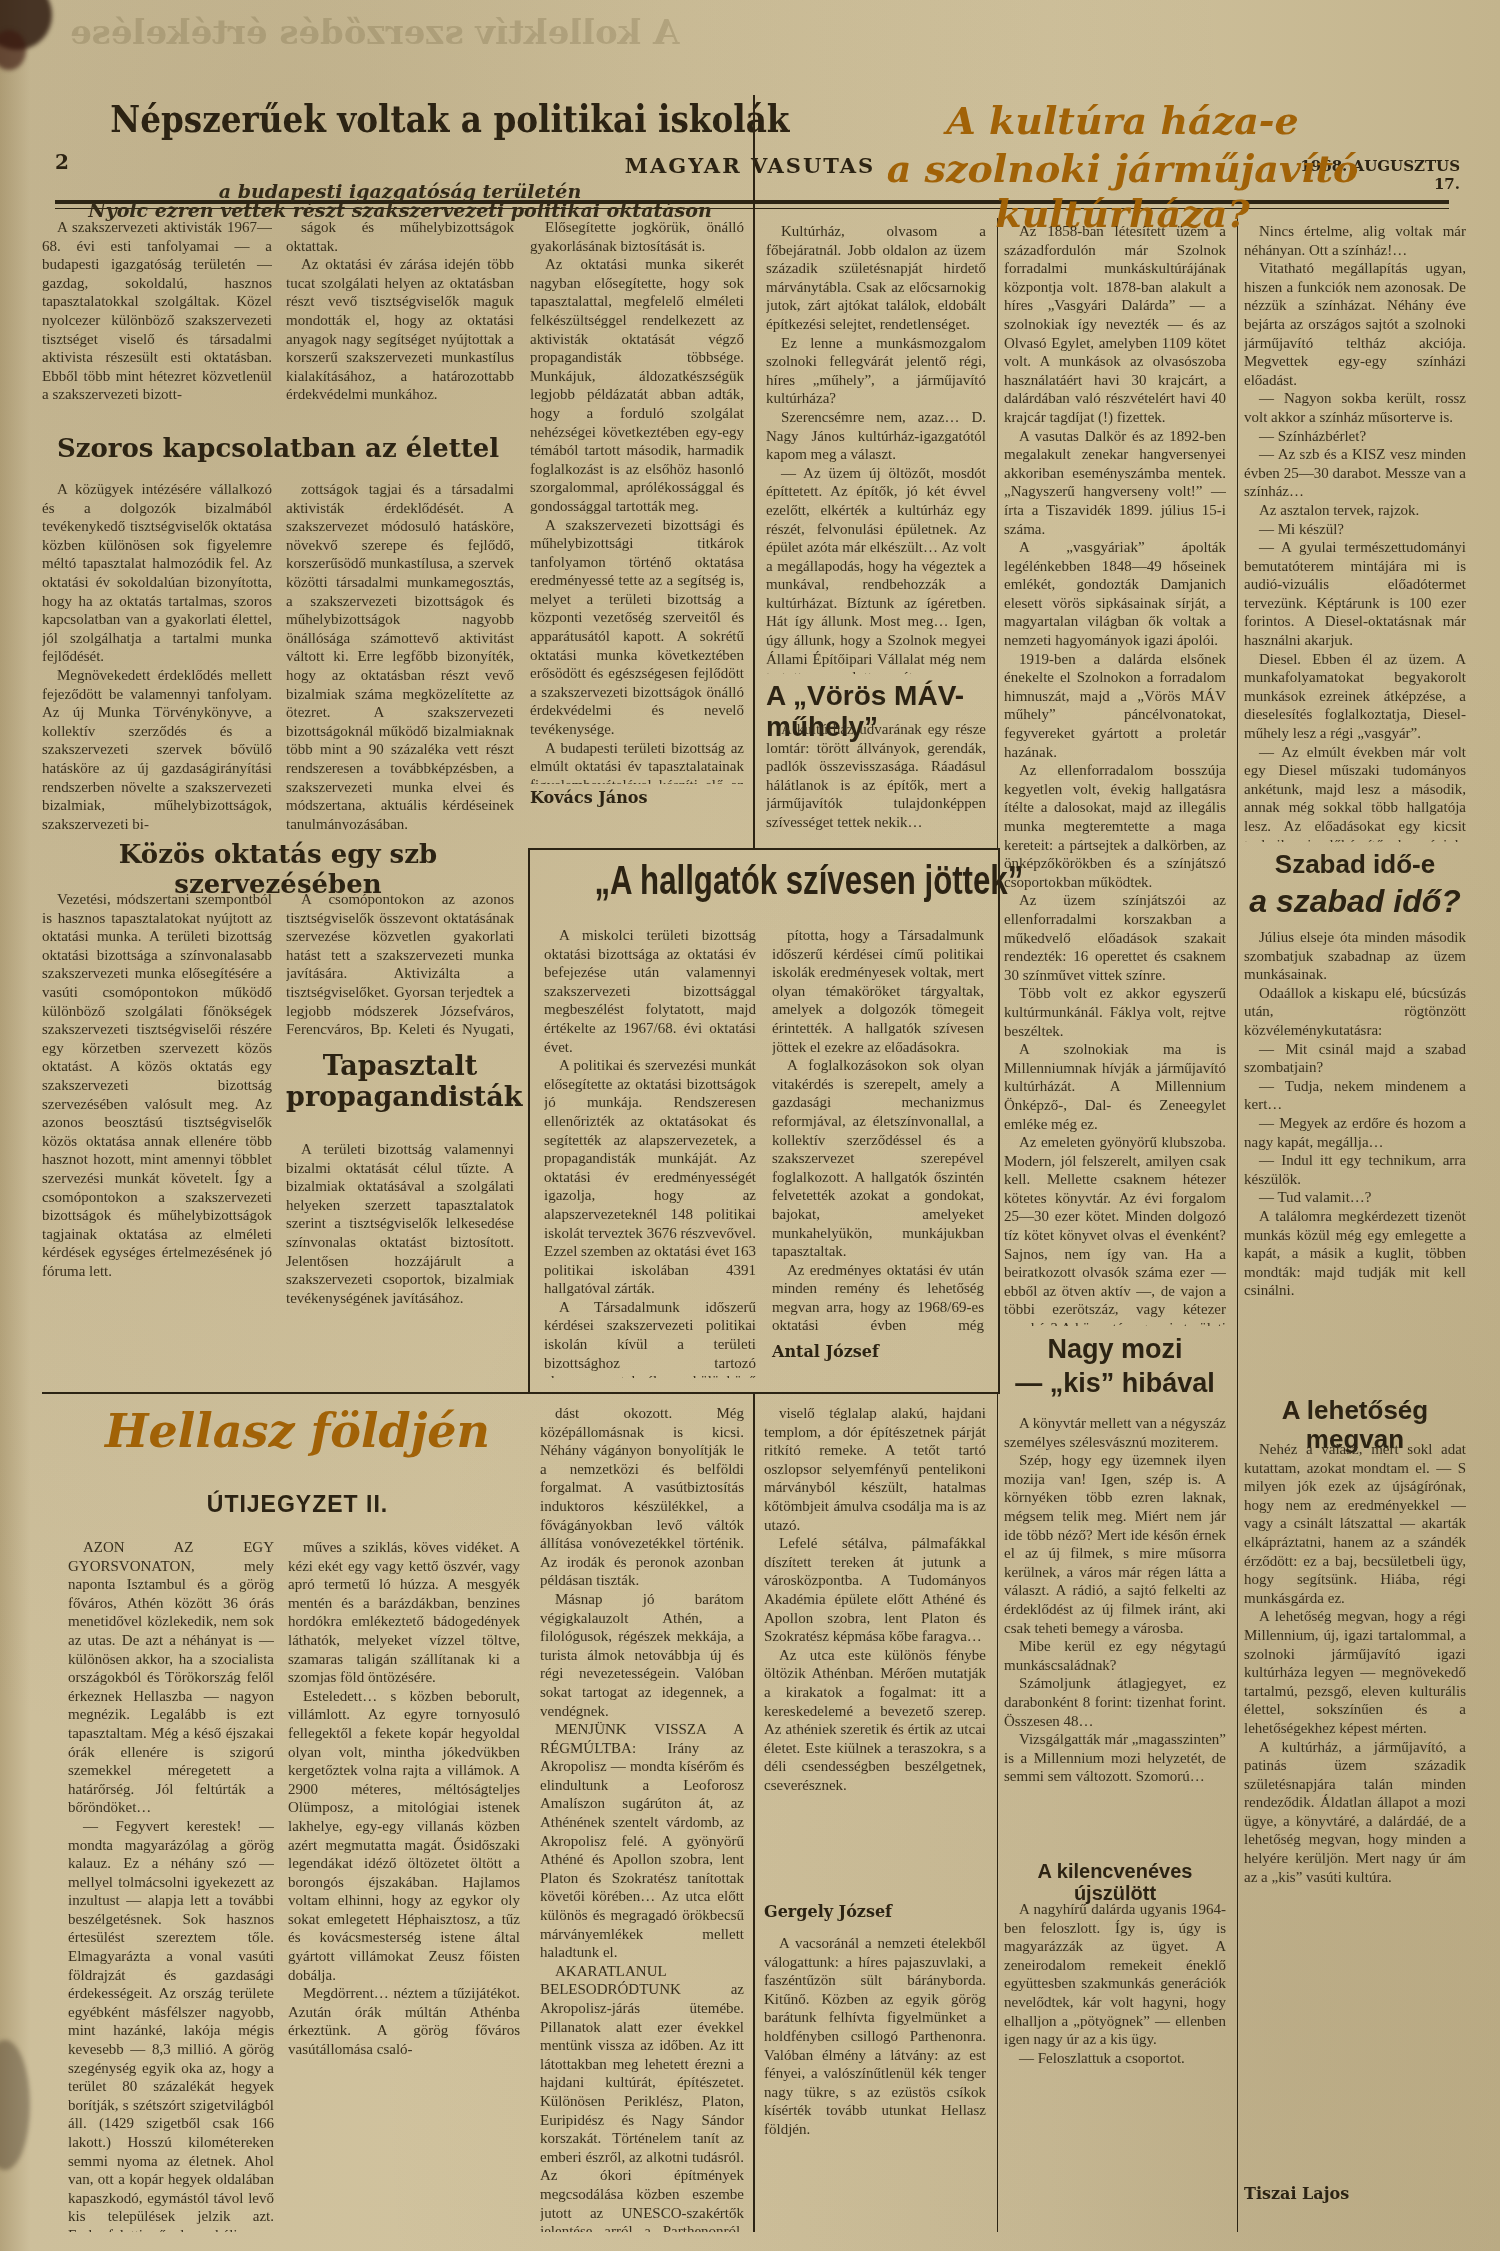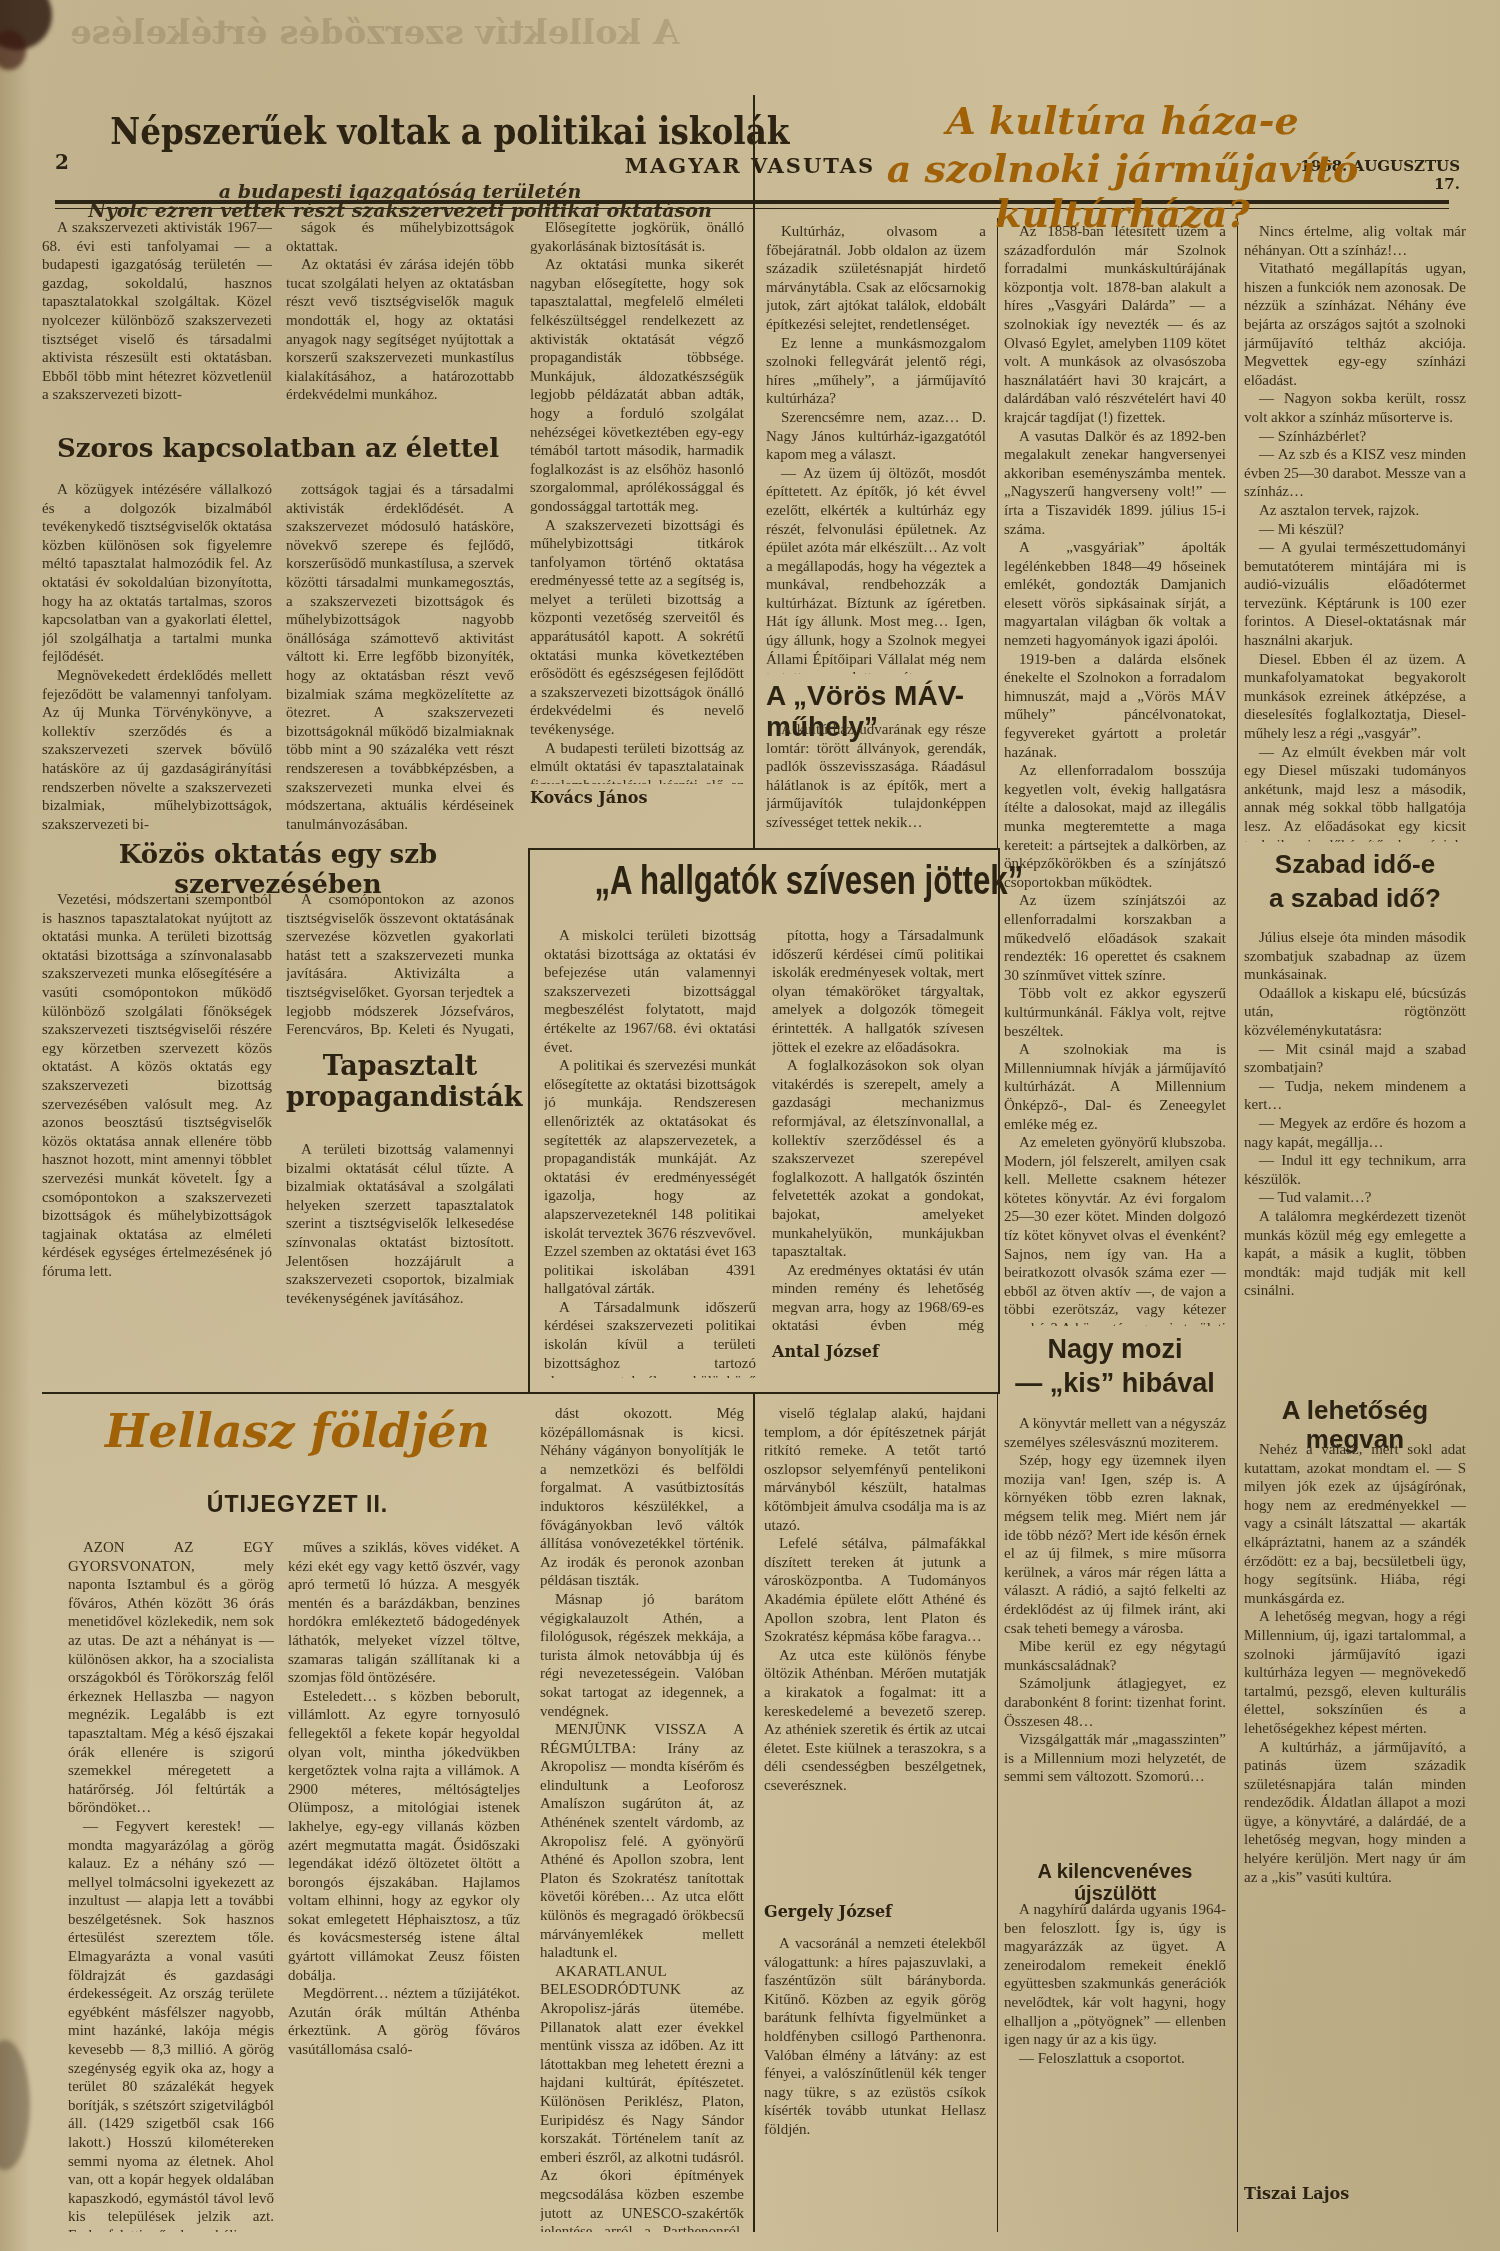--- a/index.html
+++ b/index.html
@@ -67,21 +67,21 @@
 <div class="rule" style="left:55px;top:200px;width:1394px;height:4px;"></div>
 <div class="rule" style="left:55px;top:208px;width:1394px;height:1px;"></div>
 
 <div class="rule" style="left:753px;top:95px;width:2px;height:753px;"></div>
 <div class="rule" style="left:753px;top:1392px;width:2px;height:840px;"></div>
 <div class="rule" style="left:997px;top:218px;width:1px;height:630px;"></div>
 <div class="rule" style="left:997px;top:1392px;width:1px;height:840px;"></div>
 <div class="rule" style="left:1237px;top:218px;width:1px;height:2014px;"></div>
 <div class="rule" style="left:42px;top:1392px;width:958px;height:2px;"></div>
 
-<div class="headline-serif" style="left:55px;top:108px;width:670px;font-size:38px;text-decoration:underline;">
+<div class="headline-serif" style="left:55px;top:96px;width:670px;font-size:38px;text-decoration:underline;">
   <span class="squeeze">Népszerűek voltak a politikai iskolák</span>
 </div>
 <div class="subtitle" style="left:60px;top:151px;width:680px;margin-top:48px;">Nyolc ezren vettek részt szakszervezeti politikai oktatáson</div>
 <div class="subtitle" style="left:60px;top:180px;width:680px;">a budapesti igazgatóság területén</div>
 
 <div class="col" style="left:42px;top:218px;width:230px;height:212px;">
     <p>A szakszervezeti aktivisták 1967—68. évi esti tanfolyamai — a budapesti igazgatóság területén — gazdag, sokoldalú, hasznos tapasztalatokkal szolgáltak. Közel nyolcezer különböző szakszervezeti tisztséget viselő és társadalmi aktivista részesült esti oktatásban. Ebből több mint hétezret közvetlenül a szakszervezeti bizott-</p>
   </div>
 <div class="col" style="left:286px;top:218px;width:228px;height:212px;">
     <p>ságok és műhelybizottságok oktattak.</p>
@@ -162,21 +162,21 @@
     <p>— Nagyon sokba került, rossz volt akkor a színház műsorterve is.</p>
     <p>— Színházbérlet?</p>
     <p>— Az szb és a KISZ vesz minden évben 25—30 darabot. Messze van a színház…</p>
     <p>Az asztalon tervek, rajzok.</p>
     <p>— Mi készül?</p>
     <p>— A gyulai természettudományi bemutatóterem mintájára mi is audió-vizuális előadótermet tervezünk. Képtárunk is 100 ezer forintos. A Diesel-oktatásnak már használni akarjuk.</p>
     <p>Diesel. Ebben él az üzem. A munkafolyamatokat begyakorolt munkások ezreinek átképzése, a dieselesítés foglalkoztatja, Diesel-műhely lesz a régi „vasgyár”.</p>
     <p>— Az elmúlt években már volt egy Diesel műszaki tudományos ankétunk, majd lesz a második, annak még sokkal több hallgatója lesz. Az előadásokat egy kicsit technikumi előkészítőnek szánjuk. Sokat várunk az új munkától.</p>
   </div>
 <div class="subhead-sans" style="left:1244px;top:850px;width:222px;font-size:26px;">Szabad idő-e</div>
-<div class="subhead-sans" style="left:1244px;top:884px;width:222px;font-size:26px;">a szabad idő?</div>
+<div class="subhead-sans" style="left:1244px;top:884px;width:222px;font-size:32px;font-style:italic;">a szabad idő?</div>
 <div class="col" style="left:1244px;top:928px;width:222px;height:460px;">
     <p>Július elseje óta minden második szombatjuk szabadnap az üzem munkásainak.</p>
     <p>Odaállok a kiskapu elé, búcsúzás után, rögtönzött közvéleménykutatásra:</p>
     <p>— Mit csinál majd a szabad szombatjain?</p>
     <p>— Tudja, nekem mindenem a kert…</p>
     <p>— Megyek az erdőre és hozom a nagy kapát, megállja…</p>
     <p>— Indul itt egy technikum, arra készülök.</p>
     <p>— Tud valamit…?</p>
     <p>A találomra megkérdezett tizenöt munkás közül még egy emlegette a kapát, a másik a kuglit, többen mondták: majd tudják mit kell csinálni.</p>
   </div>

